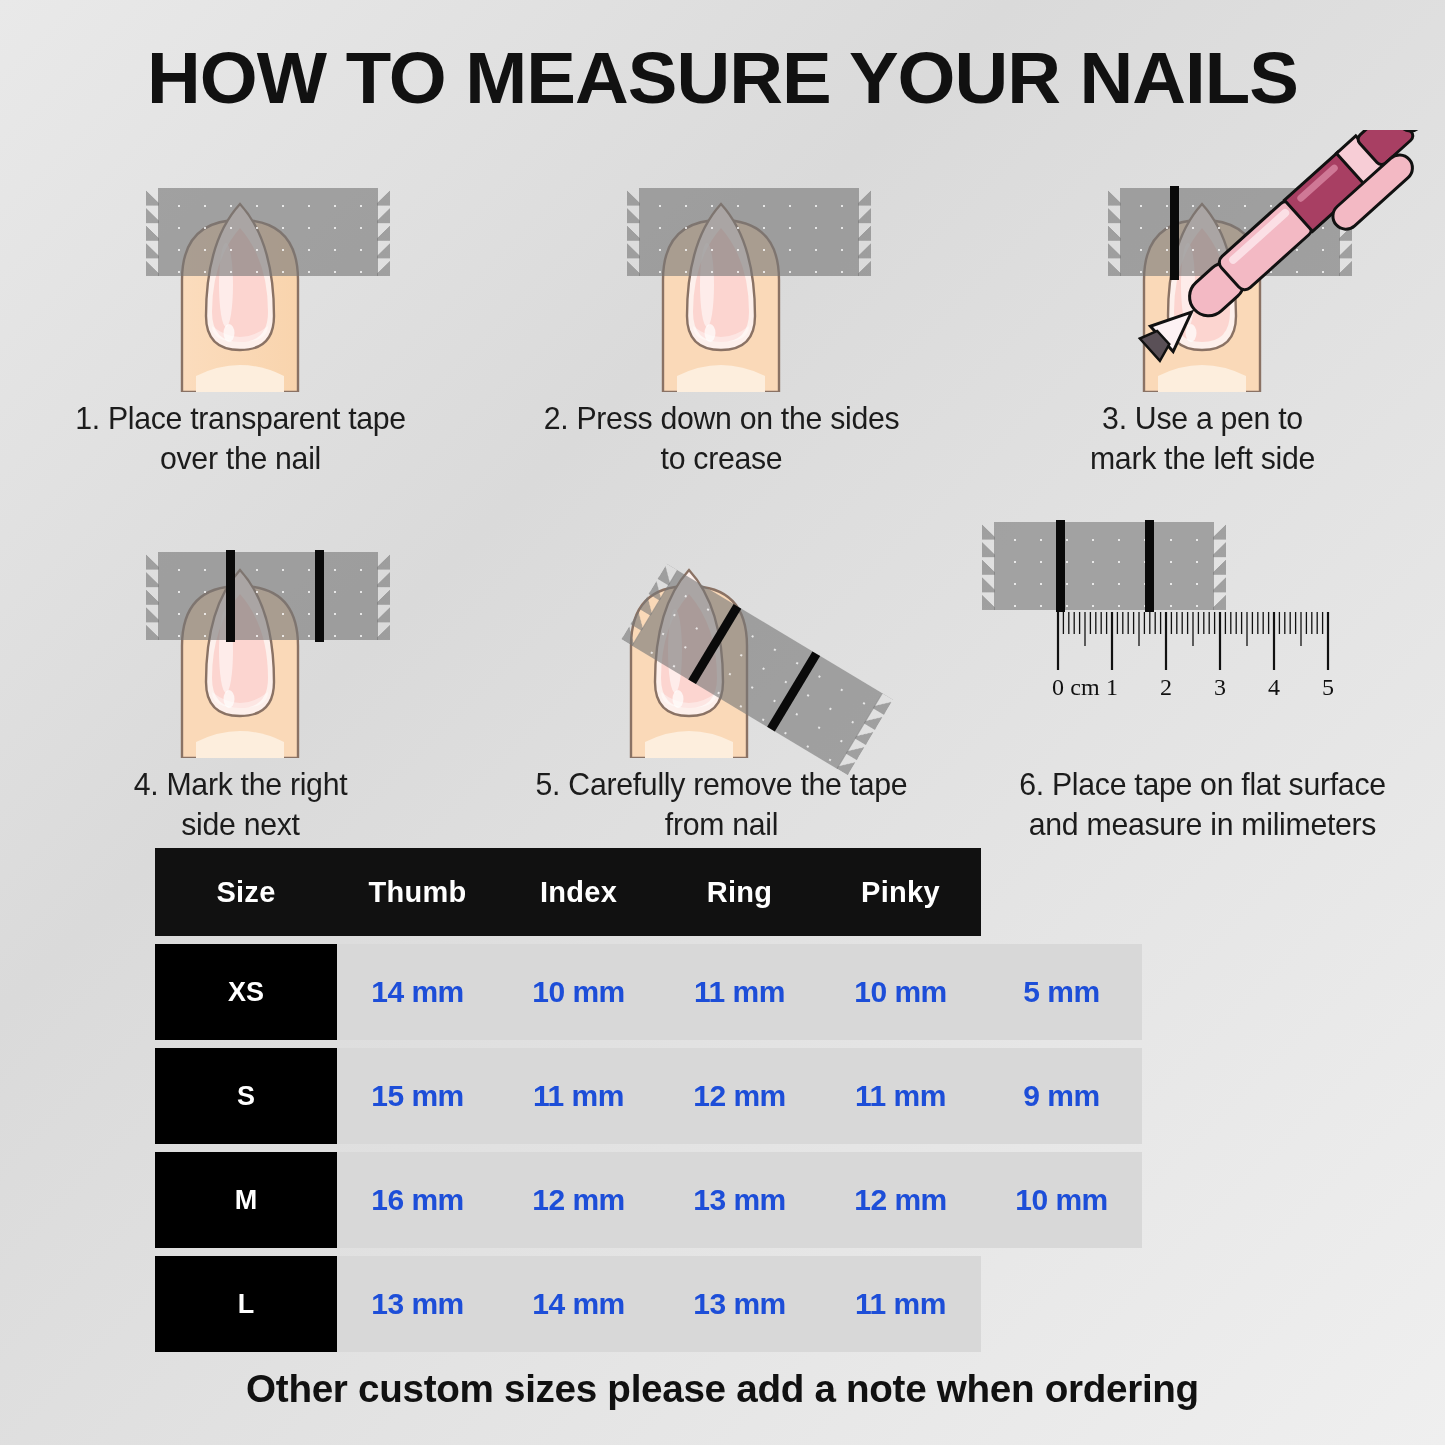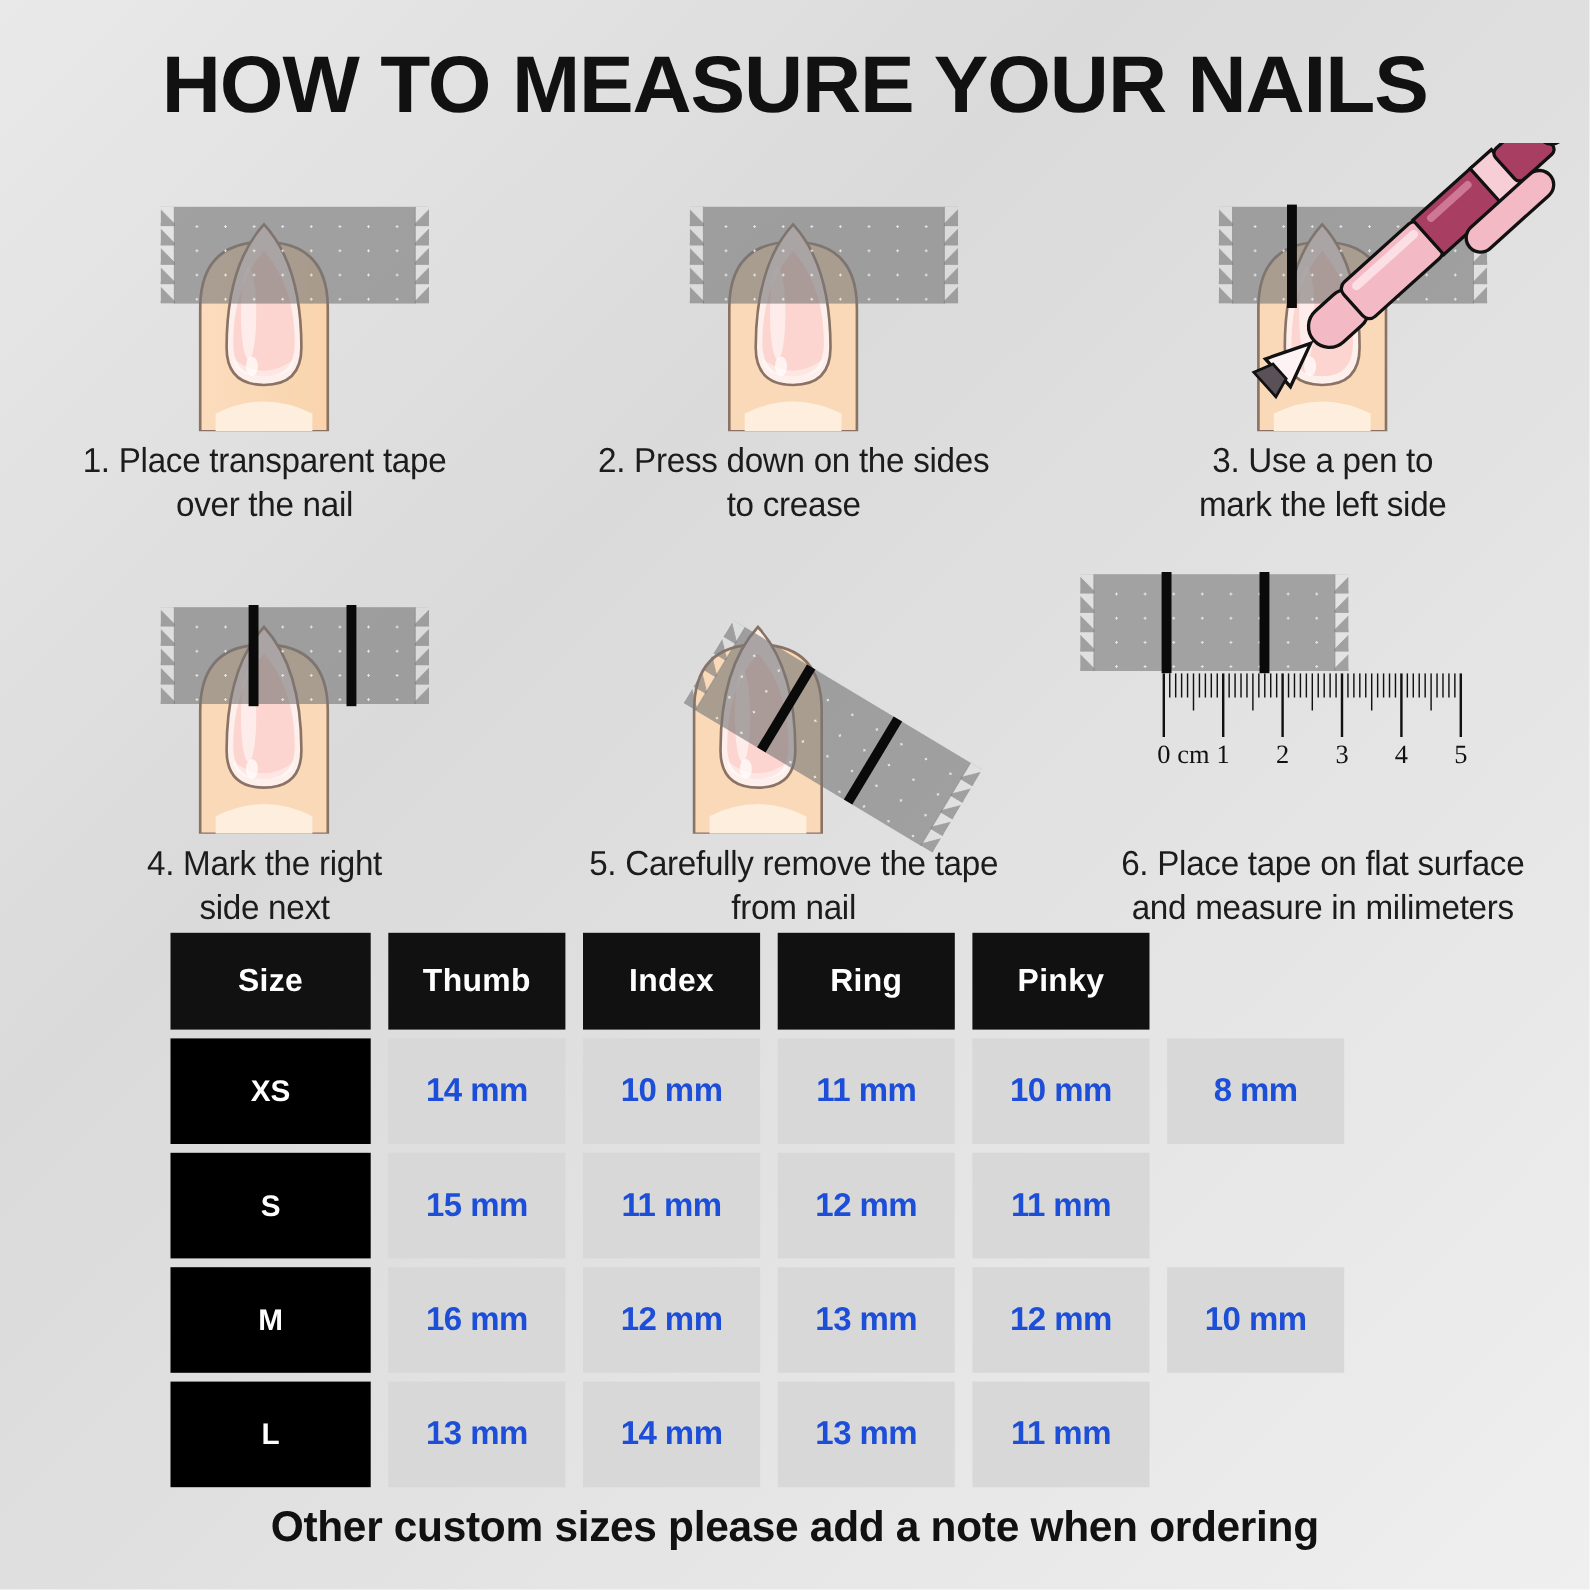--- a/index.html
+++ b/index.html
@@ -45,21 +45,21 @@
     background:
       linear-gradient(-45deg,rgba(120,120,120,.62) 50%,transparent 50%) 0 0/13px 17.6px repeat-y;
   }
   .dots{position:absolute;inset:0;
     background-image:radial-gradient(circle,rgba(255,255,255,.75) 1.1px,transparent 1.2px);
     background-size:26px 22px;background-position:8px 7px;}
   .mark{position:absolute;width:9px;background:#0a0a0a;}
 
   
   .table{position:absolute;left:155px;top:836px;width:1167px;}
-  .trow{display:flex;gap:16px;margin-bottom:8px;}
+  .trow{display:flex;gap:0;margin-bottom:8px;}
   .th{
     background:#111;color:#fff;font-weight:bold;font-size:29px;
     height:88px;display:flex;align-items:center;justify-content:center;
     letter-spacing:.3px;
   }
   .sz{
     background:#000000;color:#fff;font-weight:bold;font-size:27px;
     height:96px;display:flex;align-items:center;justify-content:center;
   }
   .td{
@@ -322,29 +322,30 @@
       <div class="th c4">Ring</div>
       <div class="th c5">Pinky</div>
     </div>
 
     <div class="trow">
       <div class="sz c0">XS</div>
       <div class="td c1">14 mm</div>
       <div class="td c2">10 mm</div>
       <div class="td c3">11 mm</div>
       <div class="td c4">10 mm</div>
-      <div class="td c5">8 mm</div>
+      <div class="td c5">5 mm</div>
     </div>
 
     <div class="trow">
       <div class="sz c0">S</div>
       <div class="td c1">15 mm</div>
       <div class="td c2">11 mm</div>
       <div class="td c3">12 mm</div>
       <div class="td c4">11 mm</div>
+      <div class="td c5">9 mm</div>
     </div>
 
     <div class="trow">
       <div class="sz c0">M</div>
       <div class="td c1">16 mm</div>
       <div class="td c2">12 mm</div>
       <div class="td c3">13 mm</div>
       <div class="td c4">12 mm</div>
       <div class="td c5">10 mm</div>
     </div>

